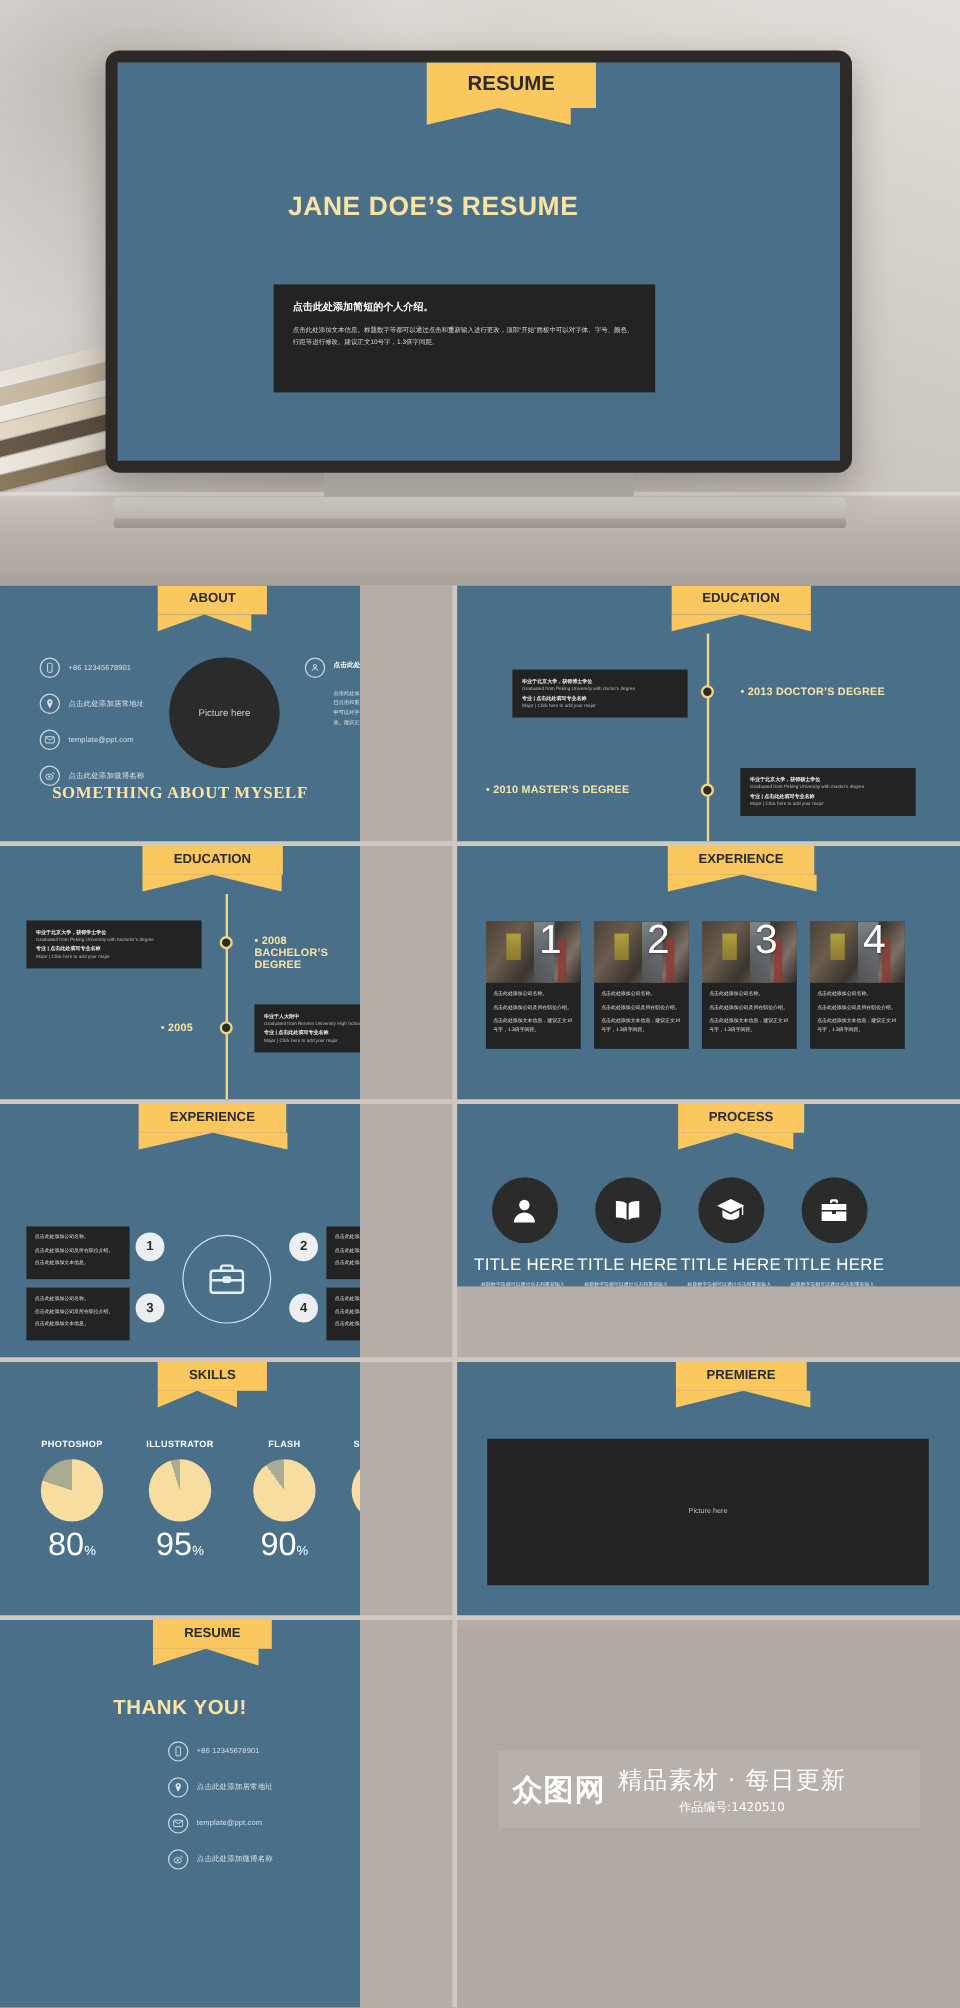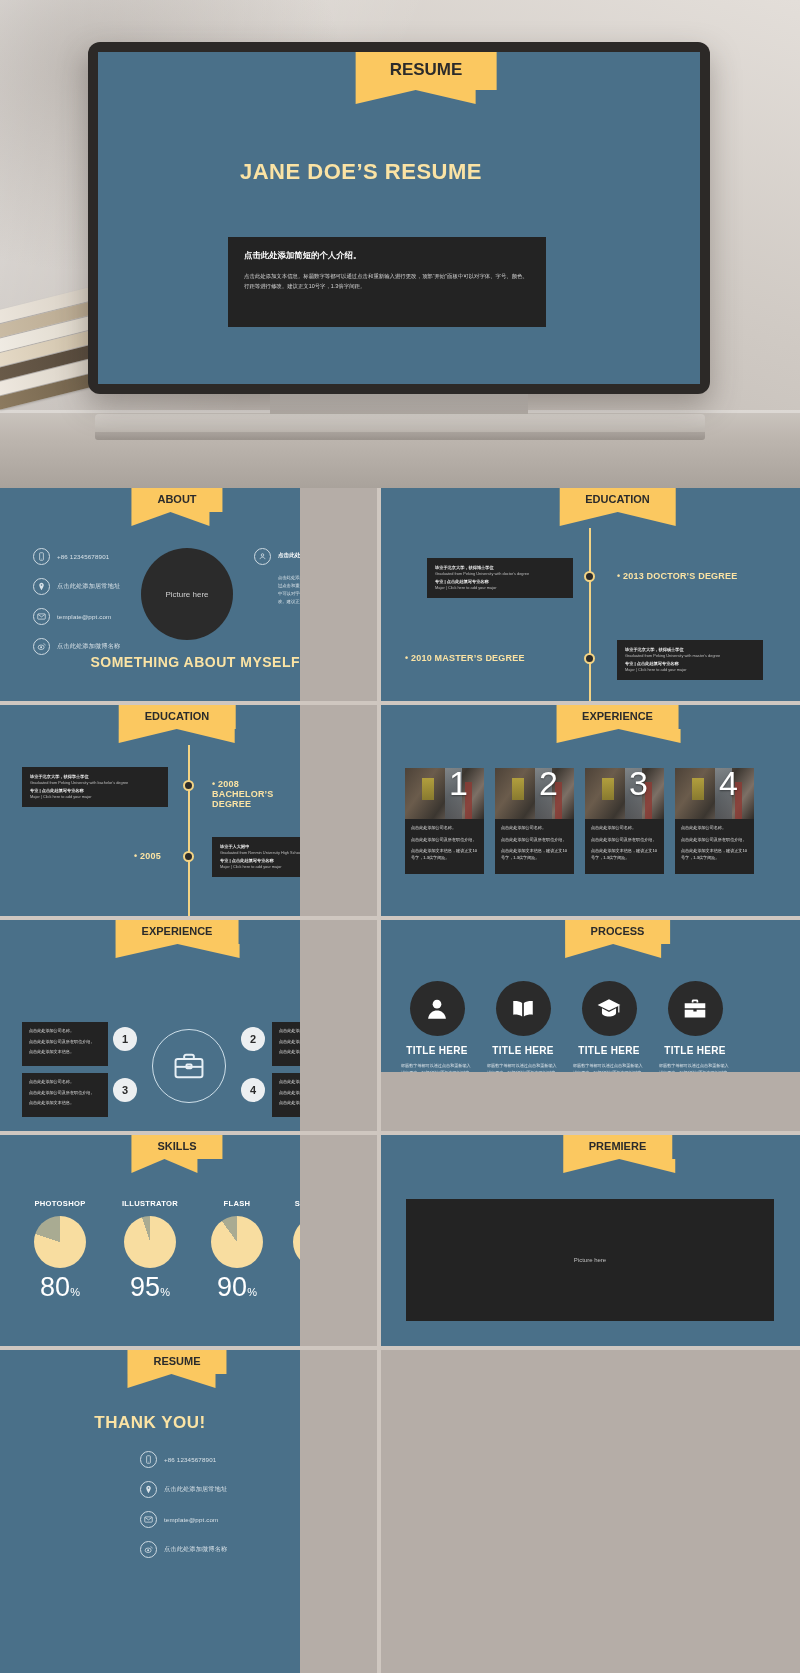--- a/index.html
+++ b/index.html
@@ -98,21 +98,21 @@
   .expbox{ position:absolute; width:86px; background:#232323; padding:6px 7px; }
   .expbox p{ color:#e4e4e4; font-size:4.1px; line-height:1.6; margin-bottom:4px; }
   .bigring{ position:absolute; width:74px; height:74px; border-radius:50%;
      border:1.4px solid #cfe0ea; display:flex; align-items:center; justify-content:center; }
 
   
   .pitem{ position:absolute; width:86px; text-align:center; }
   .pcircle{ width:55px; height:55px; border-radius:50%; background:#2b2b2b;
      margin:0 auto 9px; display:flex; align-items:center; justify-content:center; }
   .pcircle svg{ width:26px; height:26px; fill:#fff; }
-  .ptitle{ color:#fff; font-weight:bold; font-size:10px; letter-spacing:.3px; margin-bottom:7px; }
+  .ptitle{ color:#fff; font-weight:normal; font-size:14px; letter-spacing:.3px; margin-bottom:7px; }
   .pbody{ color:#dfe6eb; font-size:4.1px; line-height:1.65; text-align:left; padding:0 7px; }
 
   
   .skill{ position:absolute; width:94px; text-align:center; }
   .sname{ color:#fff; font-weight:bold; font-size:7.6px; letter-spacing:.3px; margin-bottom:8px; }
   .pie{ width:52px; height:52px; border-radius:50%; margin:0 auto 6px; }
   .pct{ color:#fff; font-weight:300; font-size:27px; line-height:1; }
   .pct small{ font-size:11px; font-weight:400; }
 
   
@@ -238,21 +238,21 @@
             <svg viewBox="0 0 24 24">
                 <circle cx="12" cy="8" r="3.4" fill="none" stroke="#dbe4ea" stroke-width="2"></circle>
                 <path d="M5.5 19c.6-3.6 3.3-5.4 6.5-5.4S17.9 15.4 18.5 19" fill="none" stroke="#dbe4ea" stroke-width="2"></path>
               </svg>
           </span>
           <span style="color:#fff; font-weight:bold; font-size:5.6px; line-height:1.6; padding-top:3px;">点击此处添加个人简介。</span>
         </div>
         <div style="margin-top:9px; margin-left:24px; color:#dbe4ea; font-size:4.3px; line-height:1.85;">点击此处添加文本信息。标题数字等都可以通过点击和重新输入进行更改，顶部“开始”面板中可以对字体、字号、颜色、行距等进行修改。建议正文10号字，1.3倍字间距。</div>
       </div>
 
-      <div class="hdr-big" style="position:absolute; left:0; width:100%; text-align:right; top:166px; font-size:14px;">SOMETHING ABOUT MYSELF</div>
+      <div class="hdr-big" style="position:absolute; left:0; width:100%; text-align:center; top:166px; font-size:14px;font-family:Liberation Serif, serif;">SOMETHING ABOUT MYSELF</div>
     </div>
 
     <div class="cell half-r" style="top:0; height:213px;">
       <div class="ribbon-wrap" style="top:0;">
         <div class="ribbon" style="--hw:58px; font-size:11px;">
           <span>EDUCATION</span>
         </div>
       </div>
 
       <div class="tl-line" style="left:208px; top:40px; height:173px;"></div>
@@ -566,14 +566,23 @@
                 <circle cx="11" cy="14" r="2.5" fill="#dbe4ea"></circle>
                 <path d="M17 4.5c2.7 0 4.9 2.2 4.9 4.9" fill="none" stroke="#dbe4ea" stroke-width="1.8"></path>
               </svg>
           </span>
           <span class="ctext">点击此处添加微博名称</span>
         </div>
       </div>
     </div>
   </div>
 
+  <div class="wm">
+    <div class="wm-bar">
+      <div class="wm-logo">众图网</div>
+      <div class="wm-right">
+        <div class="wm-t1">精品素材 · 每日更新</div>
+        <div class="wm-t2">作品编号:1420510</div>
+      </div>
+    </div>
+  </div>
 
 </div>
 
 </body></html>

